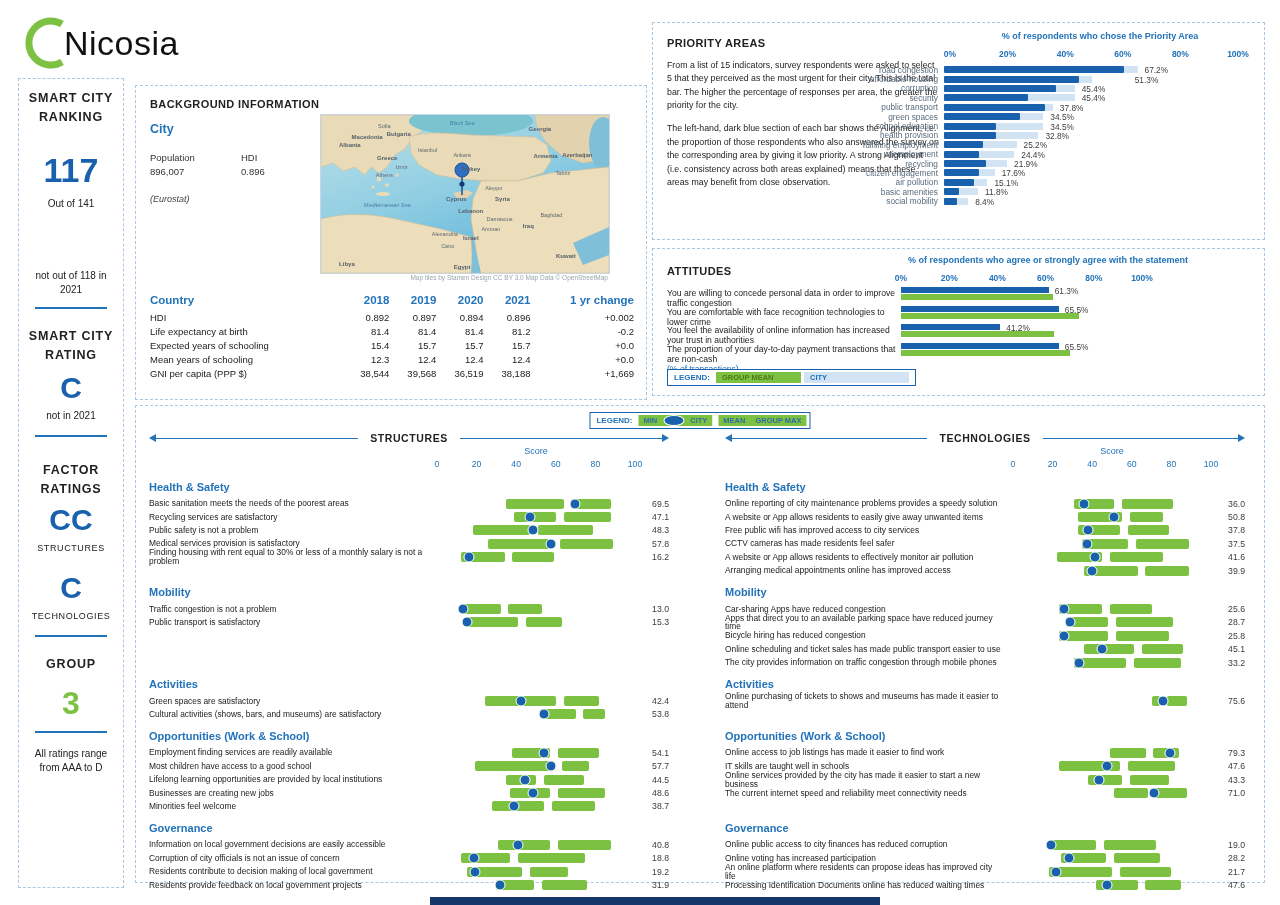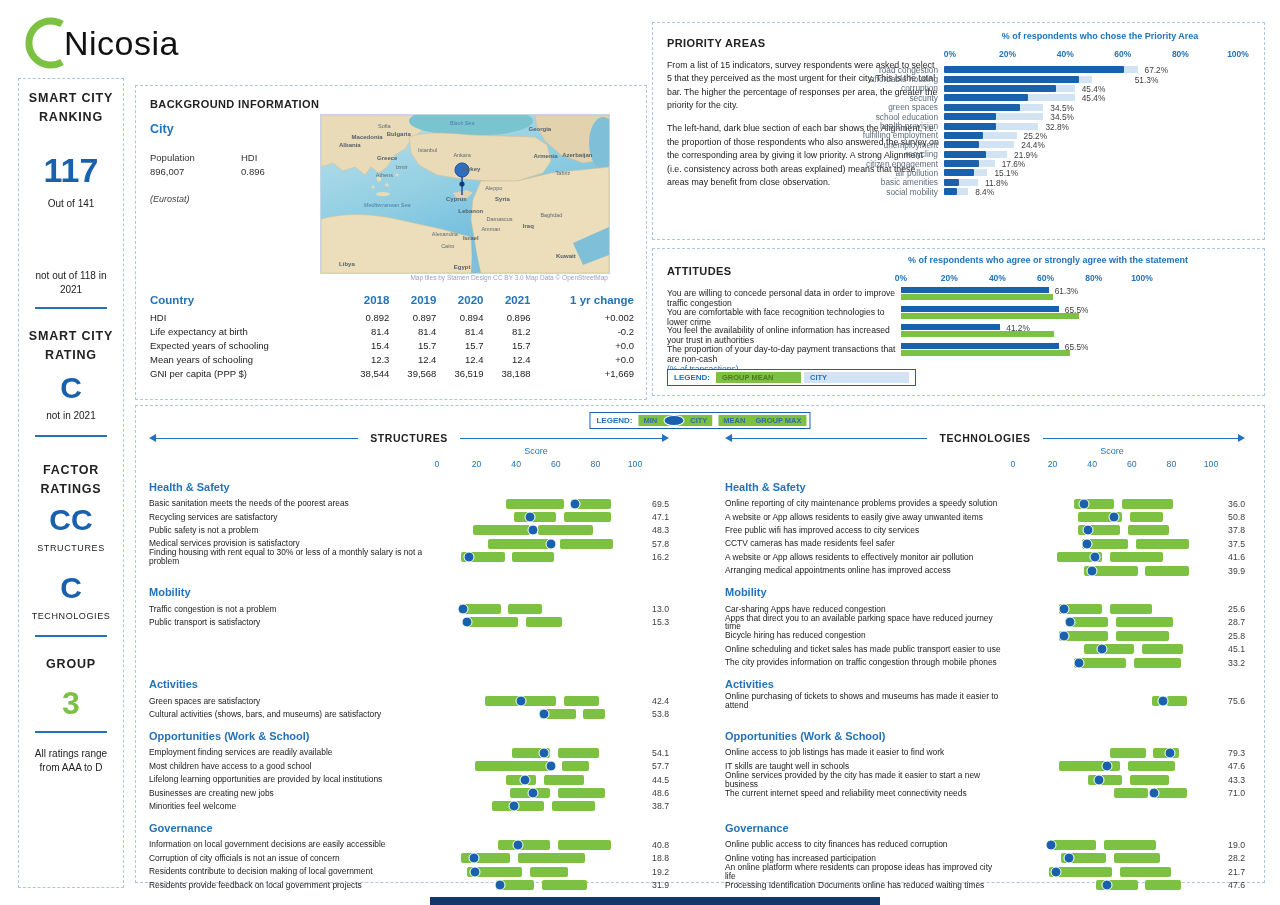--- a/index.html
+++ b/index.html
@@ -324,20 +324,28 @@
       </div>
       <div class="pa-row">
         <div class="pa-label">security</div>
         <div class="pa-track">
           <div class="pa-dark" style="width: 29%;"></div>
           <div class="pa-light" style="left: 29%; width: 16.4%;"></div>
           <div class="pa-value" style="left: calc(45.4% + 7px);">45.4%</div>
         </div>
       </div>
       <div class="pa-row">
+        <div class="pa-label">public transport</div>
+        <div class="pa-track">
+          <div class="pa-dark" style="width: 35%;"></div>
+          <div class="pa-light" style="left: 35%; width: 2.8%;"></div>
+          <div class="pa-value" style="left: calc(37.8% + 7px);">37.8%</div>
+        </div>
+      </div>
+      <div class="pa-row">
         <div class="pa-label">green spaces</div>
         <div class="pa-track">
           <div class="pa-dark" style="width: 26.5%;"></div>
           <div class="pa-light" style="left: 26.5%; width: 8%;"></div>
           <div class="pa-value" style="left: calc(34.5% + 7px);">34.5%</div>
         </div>
       </div>
       <div class="pa-row">
         <div class="pa-label">school education</div>
         <div class="pa-track">

